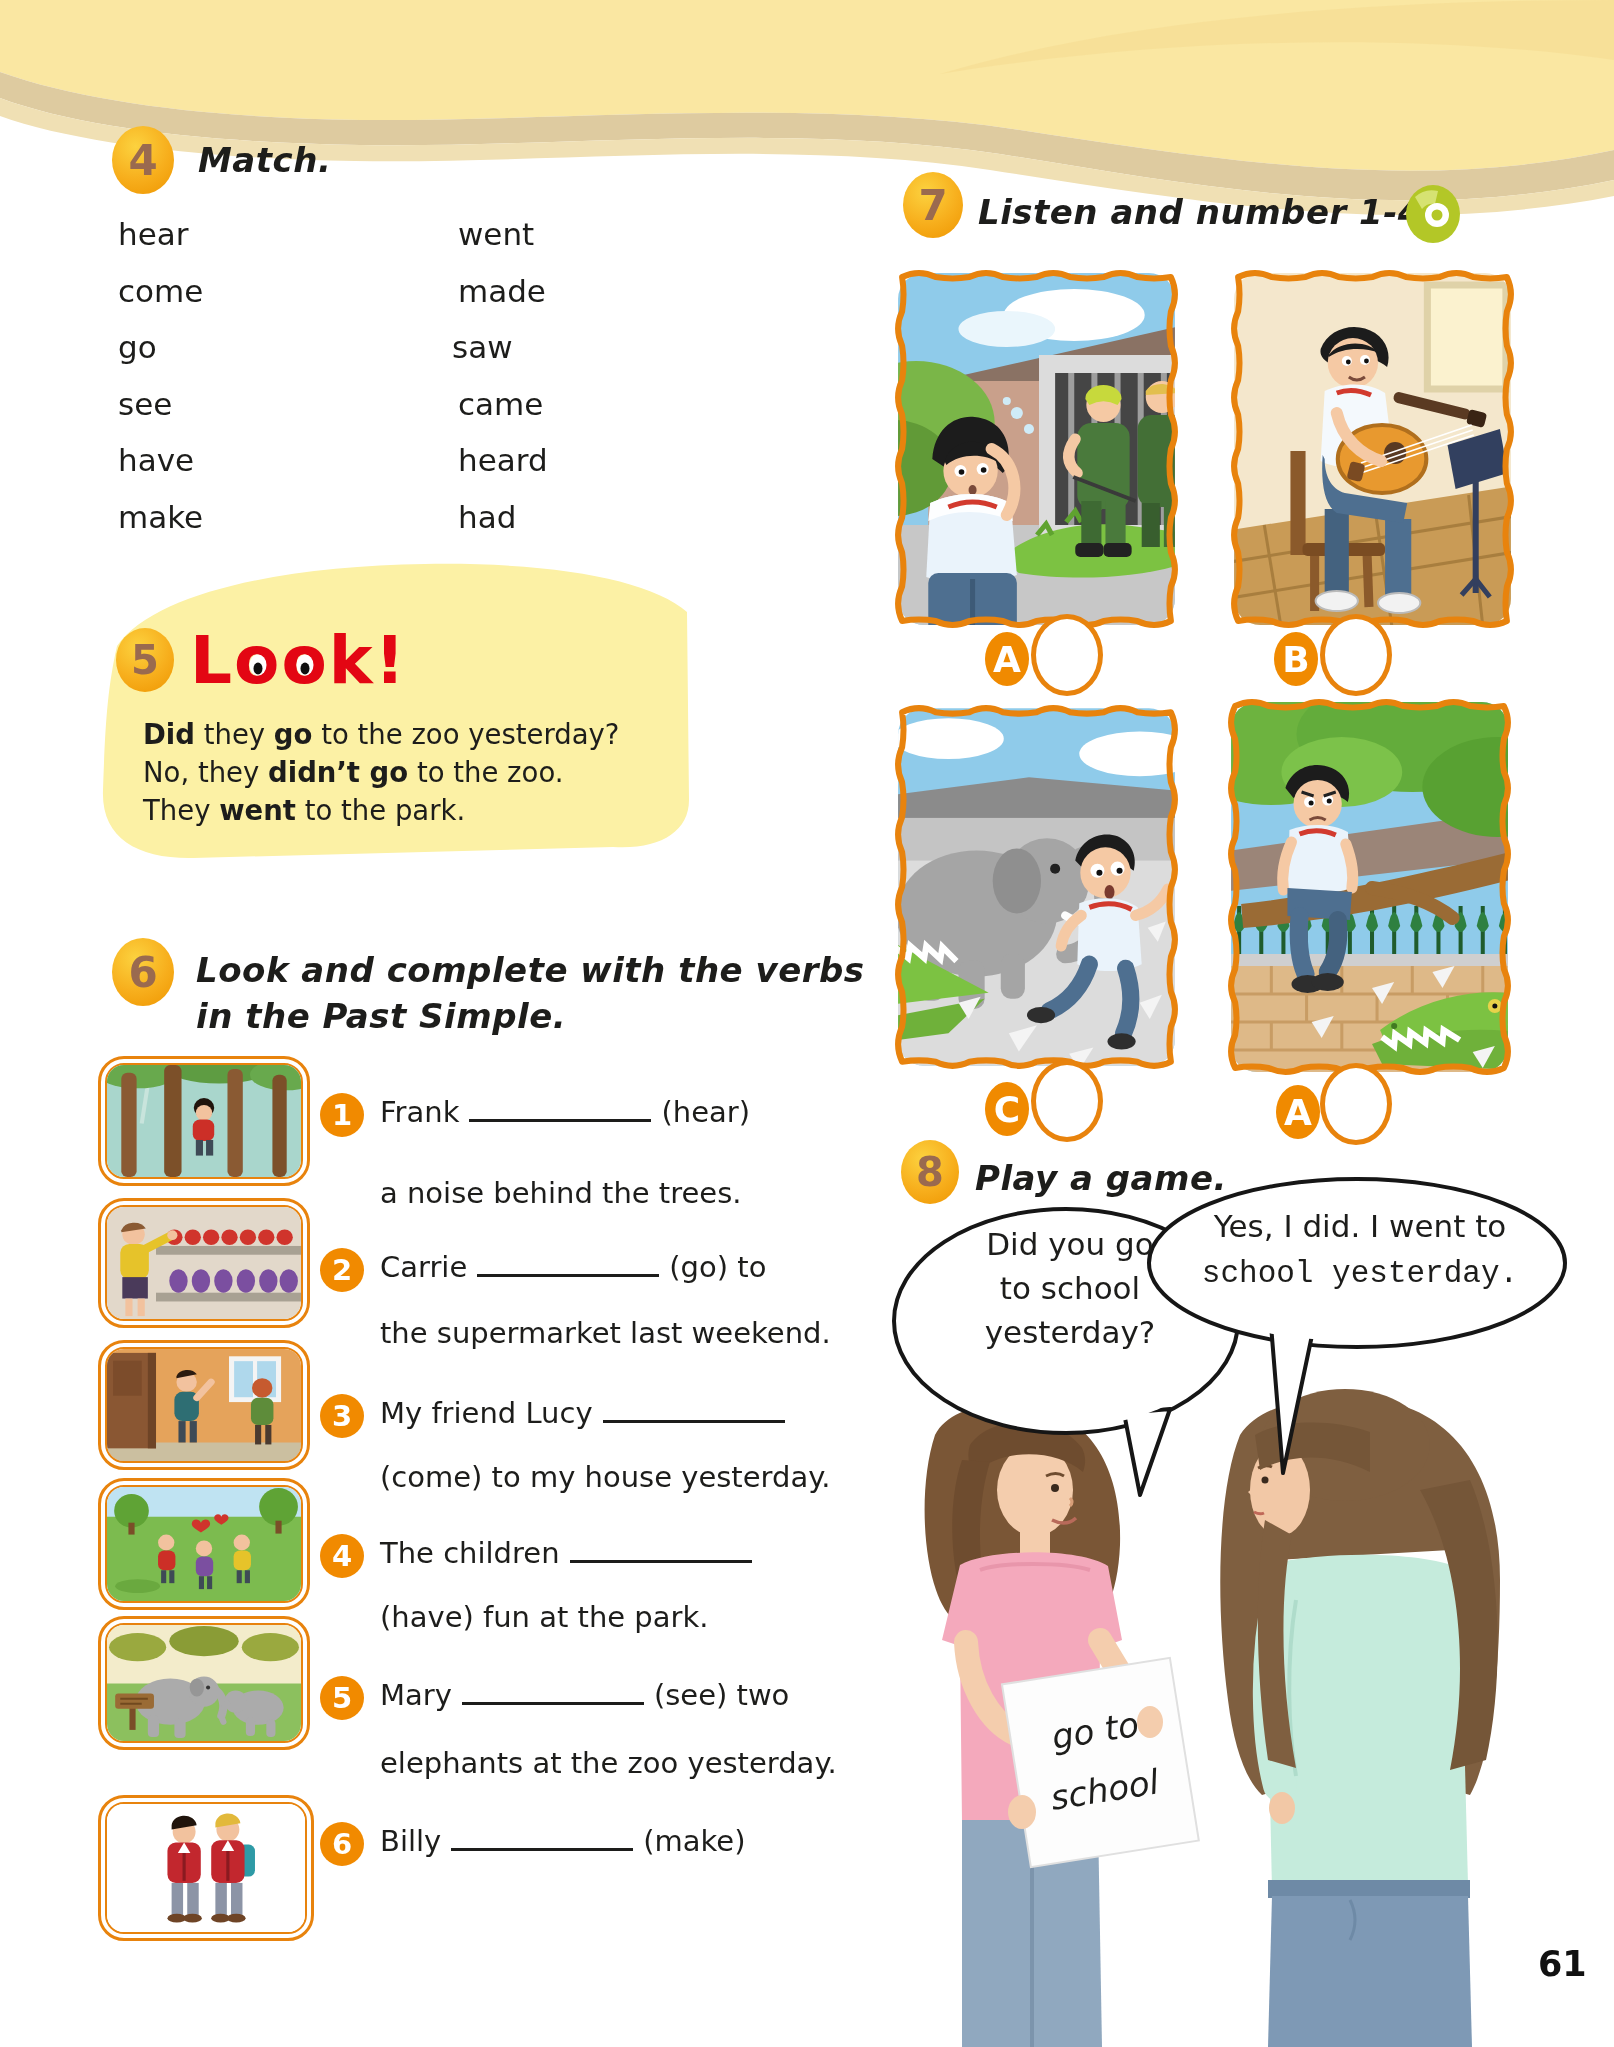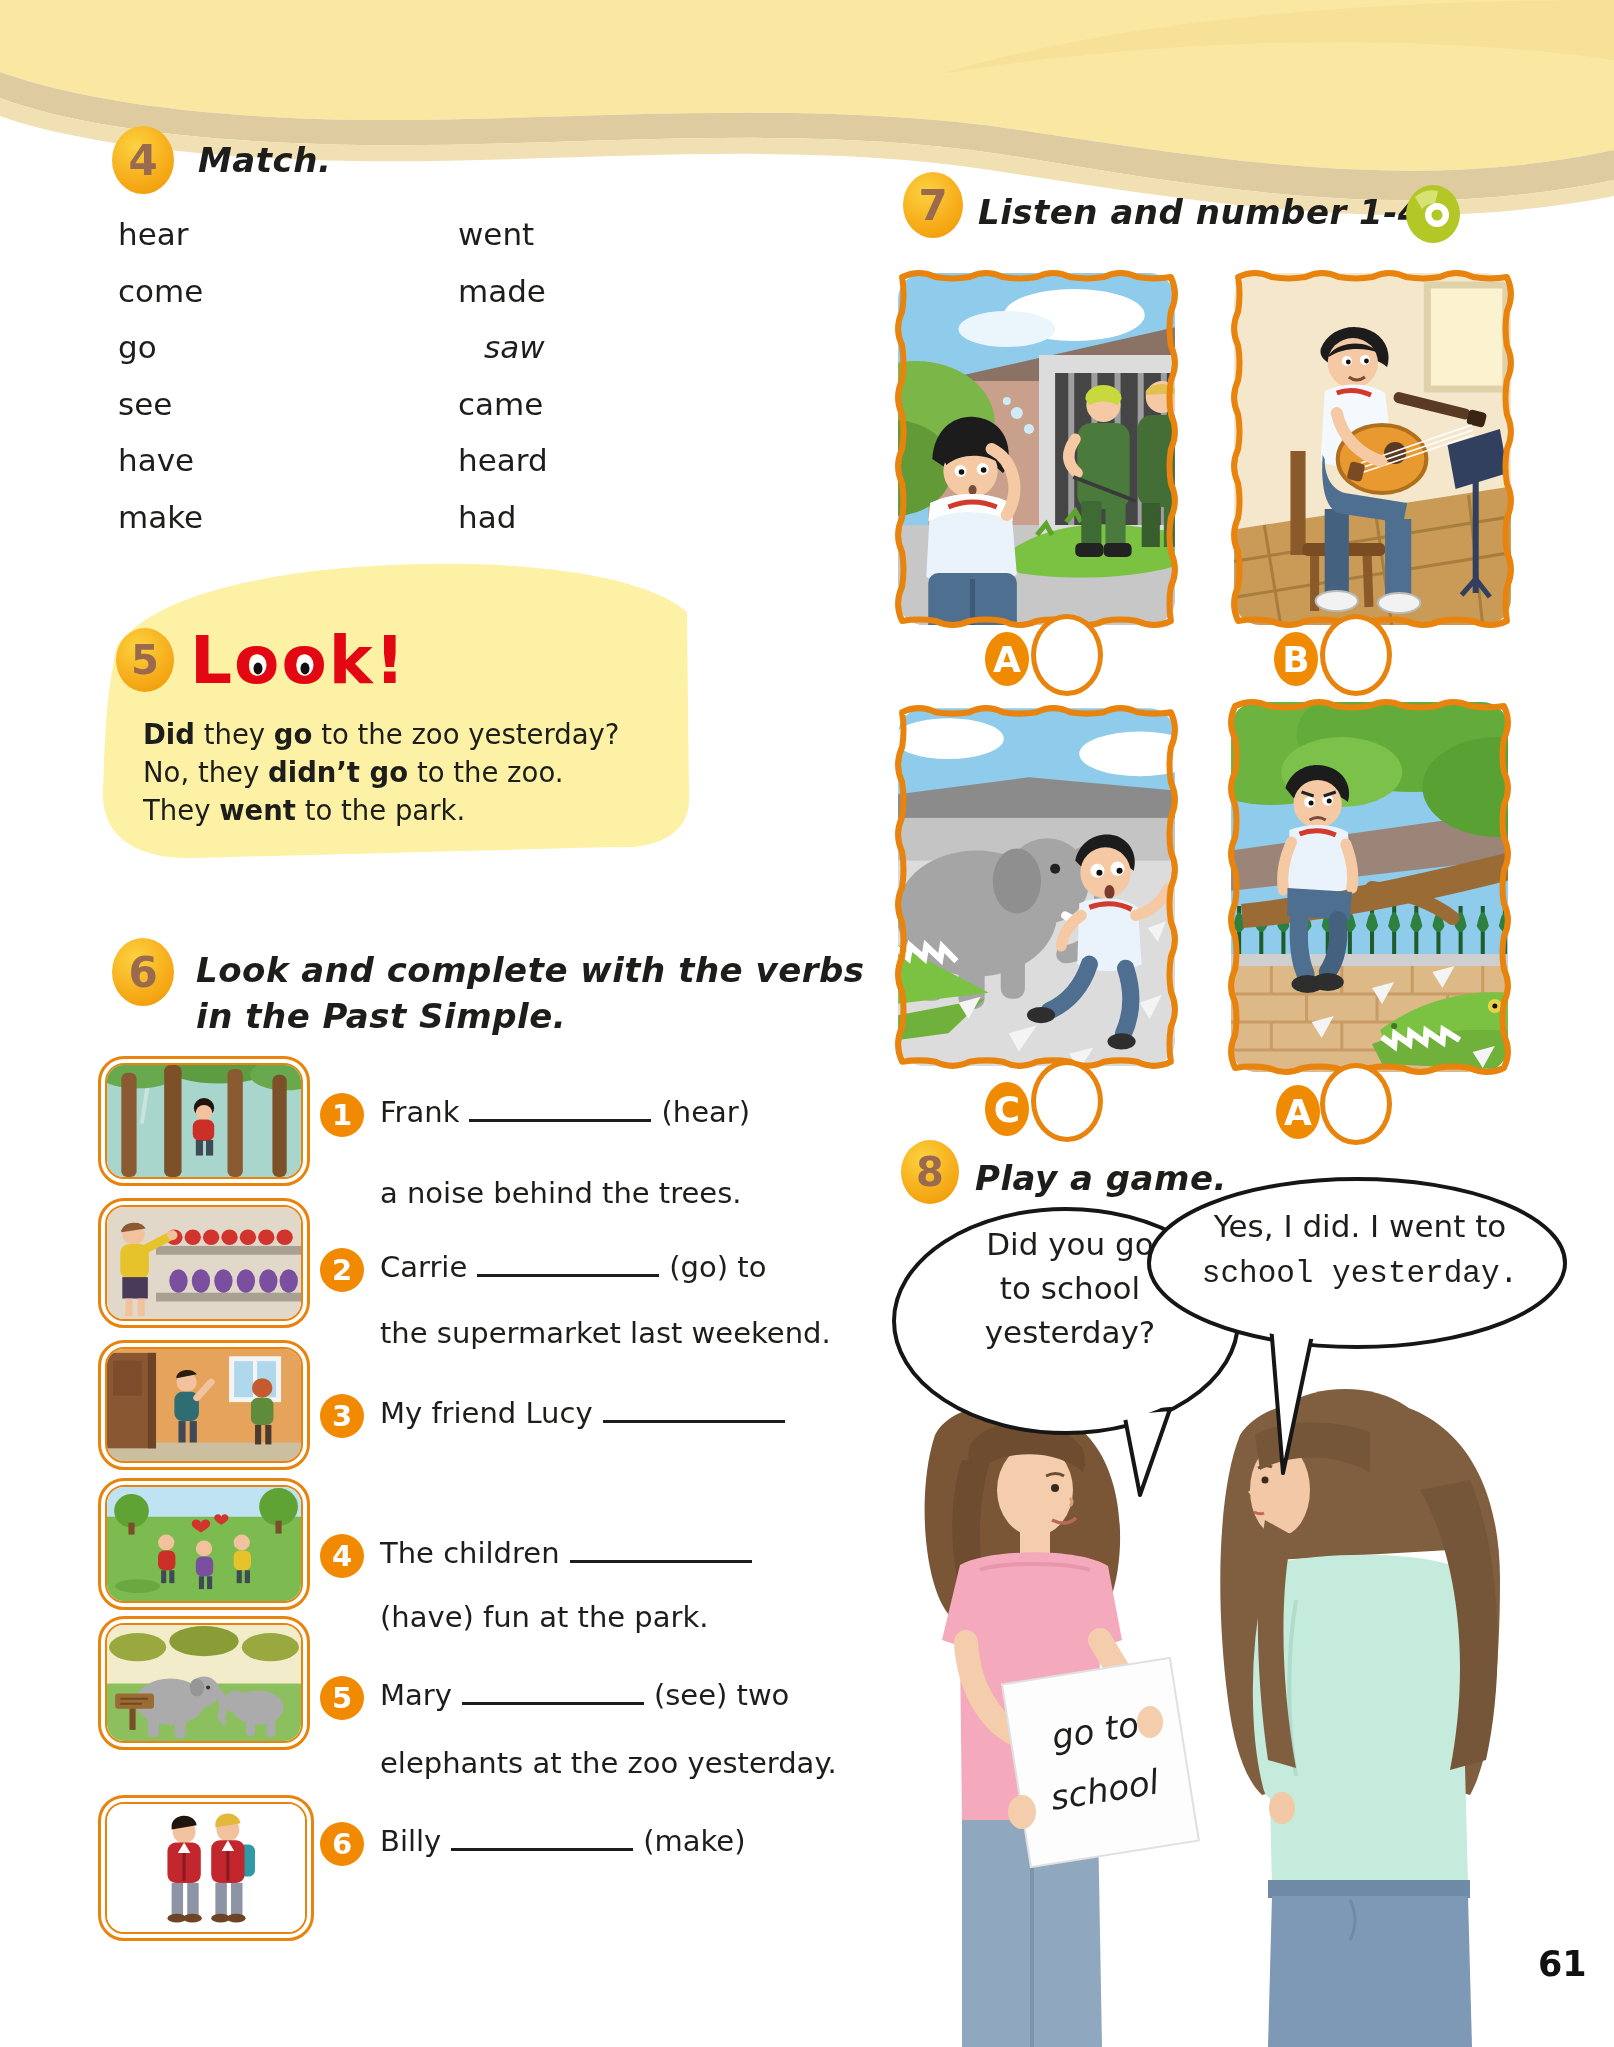--- a/index.html
+++ b/index.html
@@ -61,21 +61,21 @@
 
   <div class="word" style="left:118px;top:216px;">hear</div>
   <div class="word" style="left:118px;top:273px;">come</div>
   <div class="word" style="left:118px;top:329px;">go</div>
   <div class="word" style="left:118px;top:386px;">see</div>
   <div class="word" style="left:118px;top:442px;">have</div>
   <div class="word" style="left:118px;top:499px;text-align:center;">make</div>
 
   <div class="word" style="left:458px;top:216px;">went</div>
   <div class="word" style="left:458px;top:273px;">made</div>
-  <div class="word" style="left:484px;top:329px;font-style:italic;">saw</div>
+  <div class="word" style="left:452px;top:329px;">saw</div>
   <div class="word" style="left:458px;top:386px;">came</div>
   <div class="word" style="left:458px;top:442px;">heard</div>
   <div class="word" style="left:458px;top:499px;">had</div>
 
   <svg class="abs" style="left:85px;top:550px;" width="615" height="325" viewBox="0 0 615 325">
     <path d="M 32,96 C 70,42 200,16 340,14 C 470,12 566,30 602,62 L 604,250 C 604,282 574,300 528,297 L 108,308 C 52,309 16,288 18,240 C 20,180 22,140 32,96 Z" fill="#FCF1A5"></path>
   </svg>
   <div class="badge" style="left:116px;top:628px;width:58px;height:64px;font-size:40px;z-index:2;">
     <span>5</span>
   </div>
@@ -273,20 +273,21 @@
   <div class="numcircle" style="top:1248px;">2</div>
   <div class="sent" style="top:1250px;">
     <span>Carrie</span><span class="blank"></span><span>(go) to</span>
   </div>
   <div class="sent" style="top:1316px;">the supermarket last weekend.</div>
 
   <div class="numcircle" style="top:1394px;">3</div>
   <div class="sent" style="top:1396px;">
     <span>My friend Lucy</span><span class="blank"></span><span></span>
   </div>
+  <div class="sent" style="top:1460px;">(come) to my house yesterday.</div>
 
   <div class="numcircle" style="top:1534px;">4</div>
   <div class="sent" style="top:1536px;">
     <span>The children</span><span class="blank"></span><span></span>
   </div>
   <div class="sent" style="top:1600px;">(have) fun at the park.</div>
 
   <div class="numcircle" style="top:1676px;">5</div>
   <div class="sent" style="top:1678px;">
     <span>Mary</span><span class="blank"></span><span>(see) two</span>

